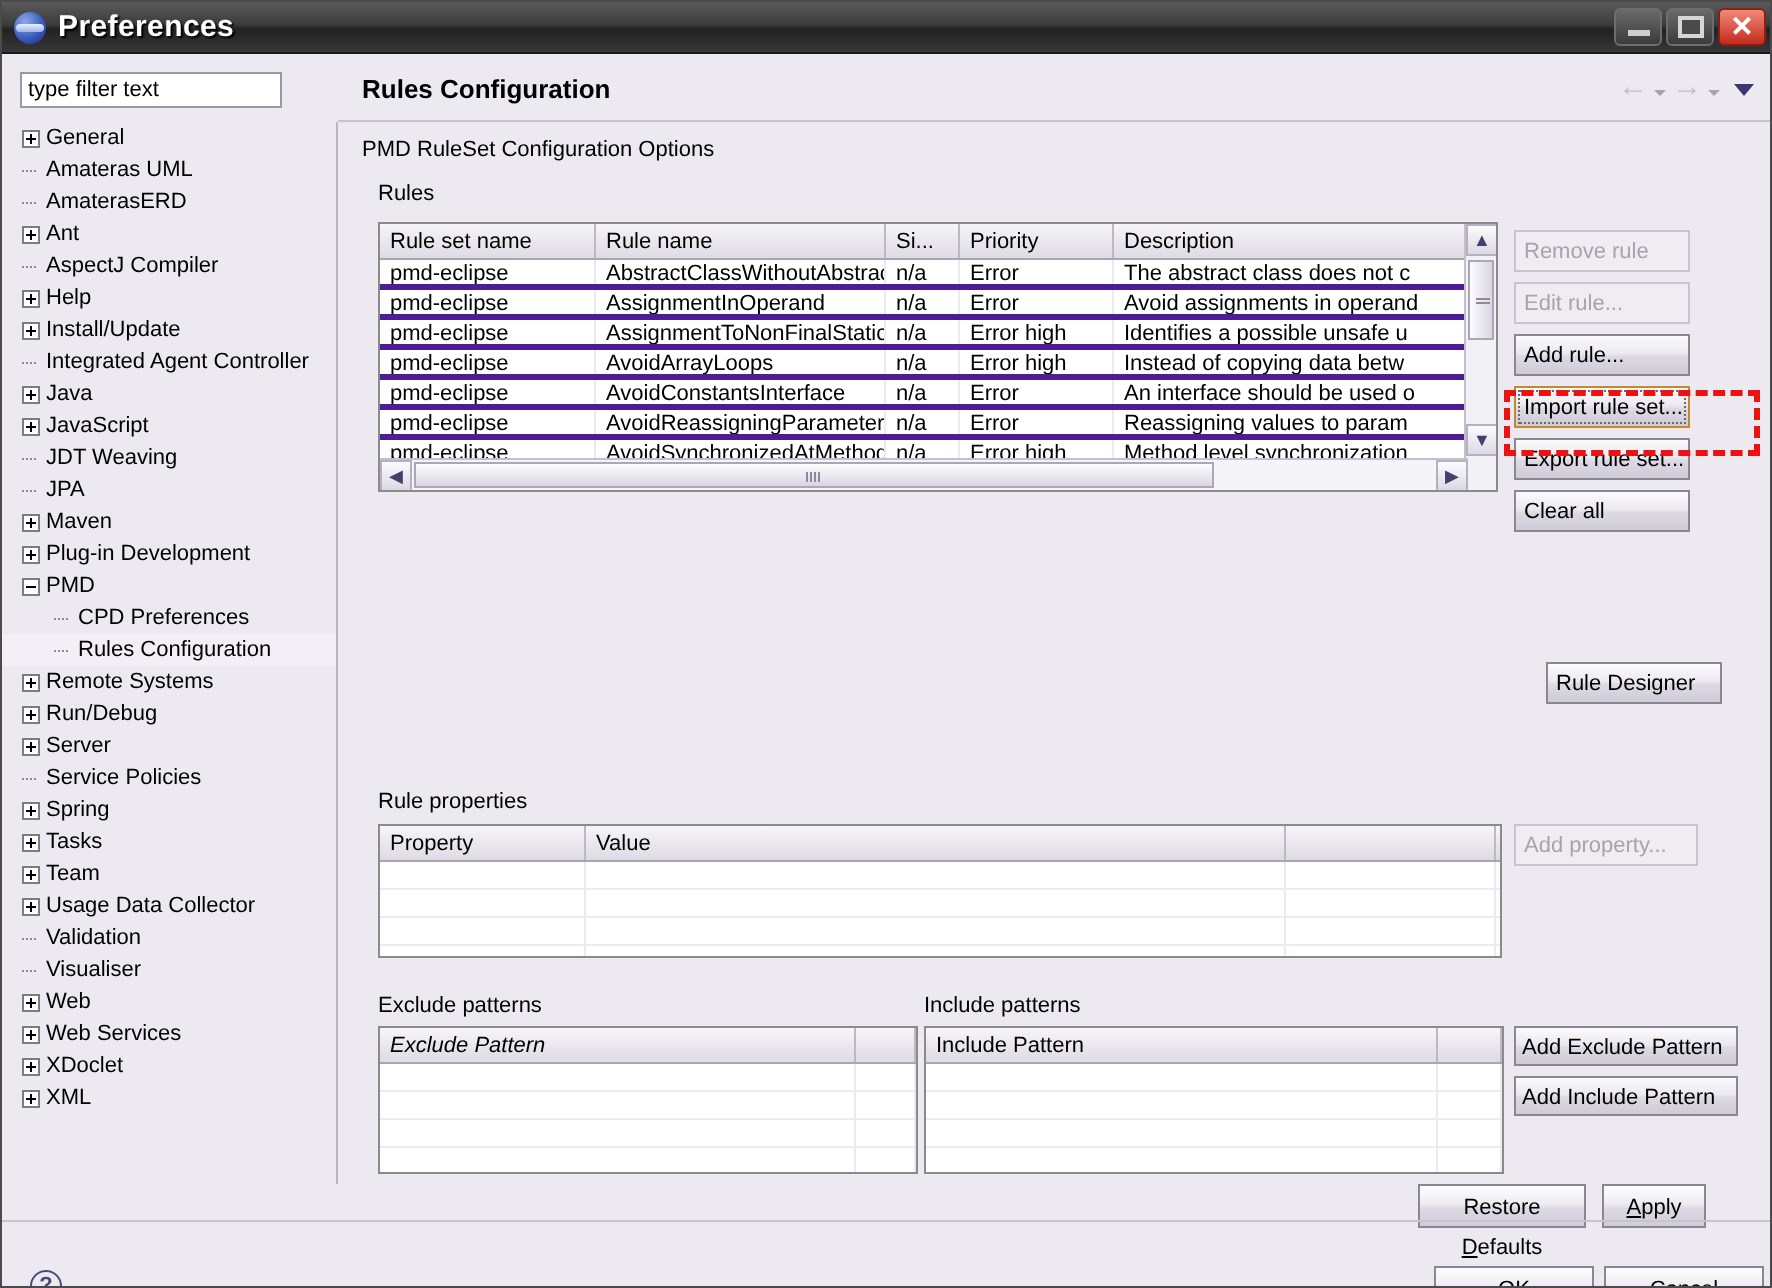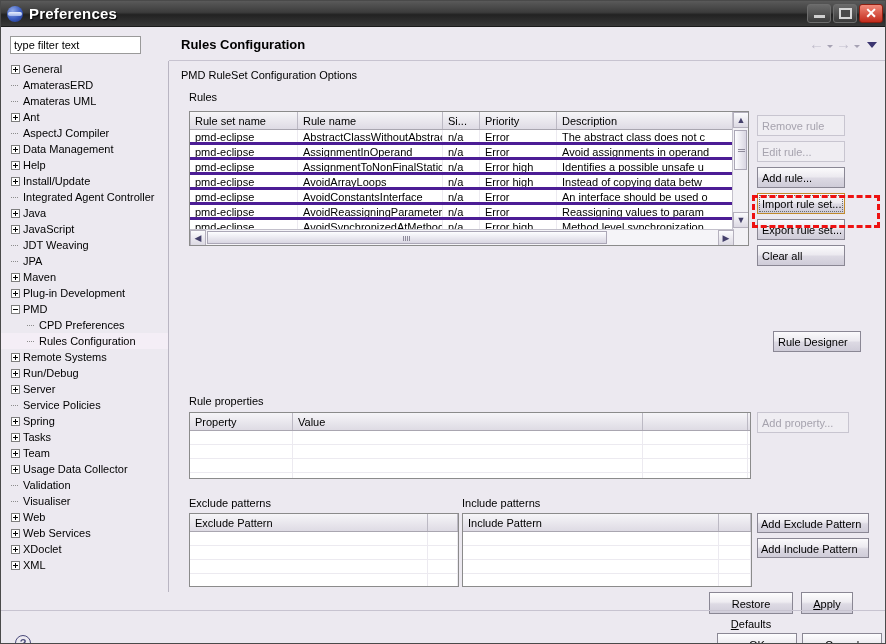--- a/index.html
+++ b/index.html
@@ -238,21 +238,21 @@
 
   
   #exc-box {
     position: absolute; left: 20px; top: 486px; width: 270px; height: 74px;
     border: 1px solid #8b8b8b; background: #fff; overflow: hidden;
   }
   #inc-box {
     position: absolute; left: 293px; top: 486px; width: 290px; height: 74px;
     border: 1px solid #8b8b8b; background: #fff; overflow: hidden;
   }
-  .ec0 { width: 240px; } .ec1 { width: 30px; }
+  .ec0 { width: 240px; font-style: italic; } .ec1 { width: 30px; }
   .ic0 { width: 258px; } .ic1 { width: 32px; }
   .erow { height: 14px; border-bottom: 1px solid #eceaf0; display: flex; }
 
   .wbtn2 {
     position: absolute; height: 20px;
     font-size: 11px; color: #000; text-align: left; padding-left: 3px; line-height: 18px;
     background: linear-gradient(to bottom, #fbfafc 0%, #eceaf0 45%, #dcd9e3 55%, #cfccd8 100%);
     border: 1px solid #8a8794;
     font-family: "Liberation Sans", sans-serif;
     white-space: nowrap; overflow: hidden;
@@ -301,37 +301,33 @@
 
     <div id="left">
       <input id="filter-box" value="type filter text" style="">
       <div id="tree">
           <div class="tnode ind1">
             <span class="twist plus"></span>
             <span>General</span>
           </div>
           <div class="tnode ind1">
             <span class="tdash"></span>
+            <span>Amateras UML</span>
+          </div>
+          <div class="tnode ind1">
+            <span class="tdash"></span>
             <span>AmaterasERD</span>
           </div>
           <div class="tnode ind1">
-            <span class="tdash"></span>
-            <span>Amateras UML</span>
-          </div>
-          <div class="tnode ind1">
             <span class="twist plus"></span>
             <span>Ant</span>
           </div>
           <div class="tnode ind1">
             <span class="tdash"></span>
             <span>AspectJ Compiler</span>
-          </div>
-          <div class="tnode ind1">
-            <span class="twist plus"></span>
-            <span>Data Management</span>
           </div>
           <div class="tnode ind1">
             <span class="twist plus"></span>
             <span>Help</span>
           </div>
           <div class="tnode ind1">
             <span class="twist plus"></span>
             <span>Install/Update</span>
           </div>
           <div class="tnode ind1">

